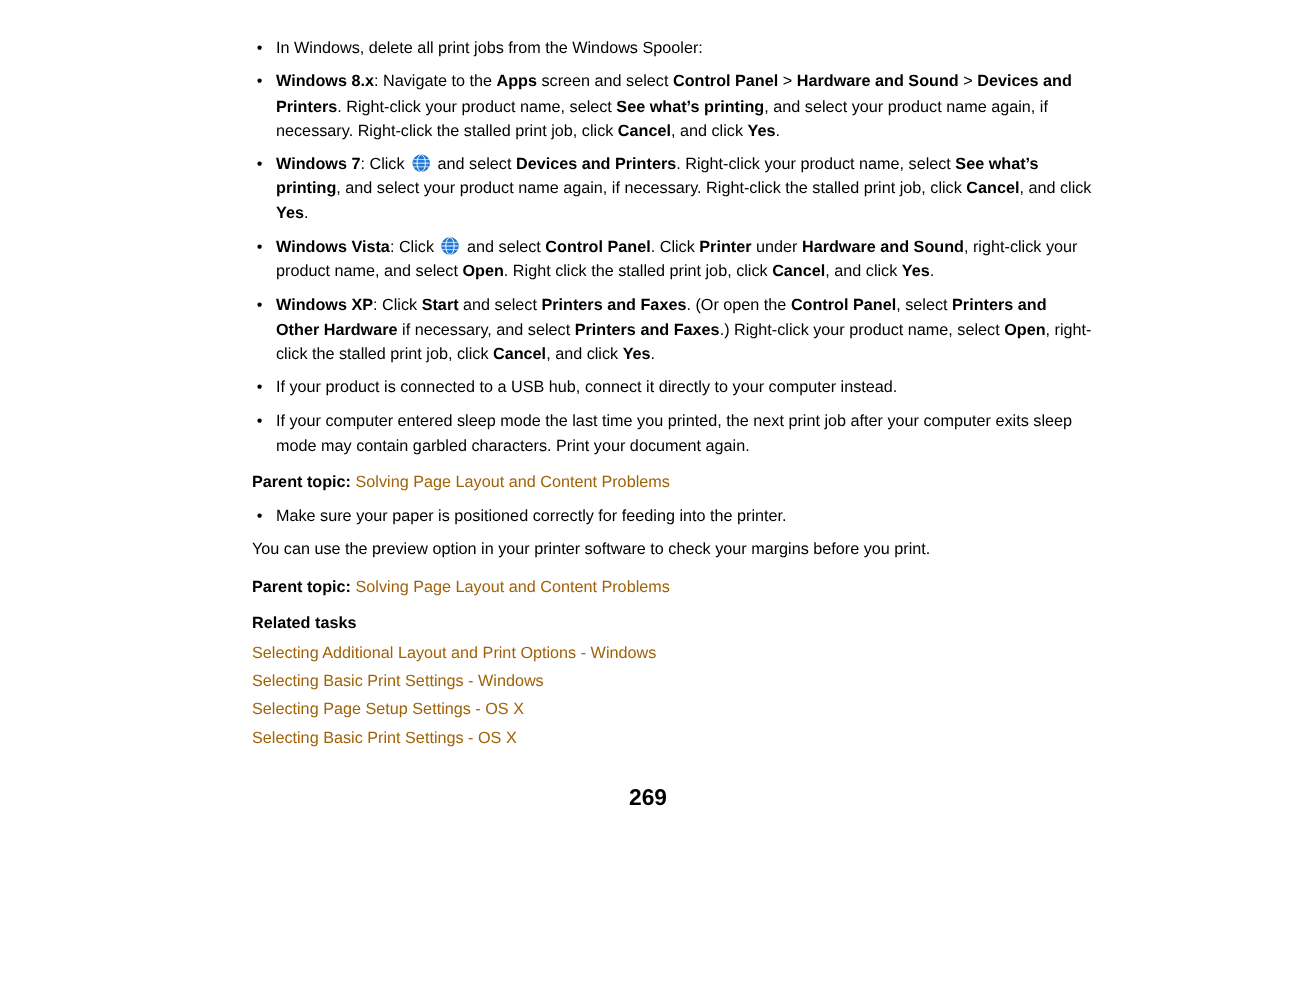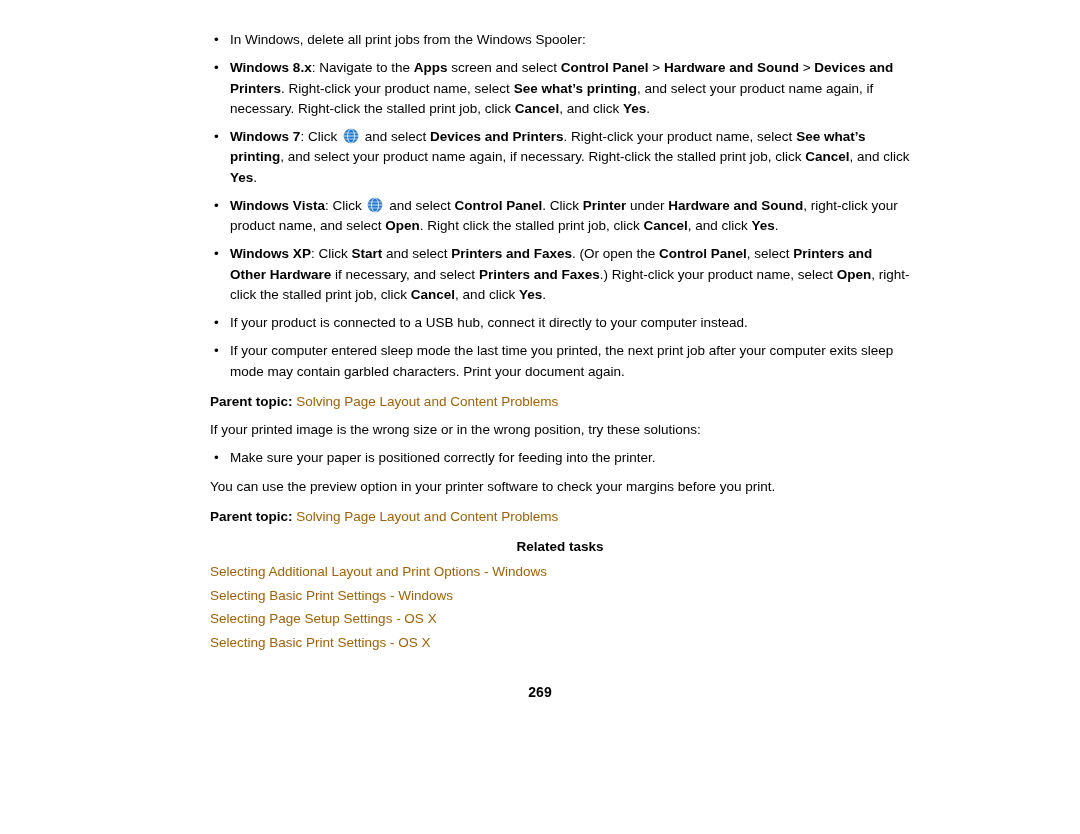--- a/index.html
+++ b/index.html
@@ -96,21 +96,20 @@
     .parent-topic {
       margin-top: 10px;
       margin-bottom: 8px;
       line-height: 1.5;
     }
 
     .related-tasks-heading {
       font-weight: bold;
       margin-top: 10px;
       margin-bottom: 4px;
-      text-align: center;
     }
 
     .related-tasks-list {
       list-style: none;
       padding: 0;
       margin: 0;
     }
 
     .related-tasks-list li {
       margin-bottom: 2px;
@@ -124,21 +123,21 @@
       vertical-align: middle;
       margin: 0 2px;
       position: relative;
       top: -1px;
     }
 
     .page-number {
       text-align: center;
       margin-top: 30px;
       font-weight: bold;
-      font-size: 14px;
+      font-size: 19px;
     }
 
     .indent-block {
       margin-left: 40px;
     }
   </style>
 </head>
 <body>
 
 <div class="page-container">
@@ -193,21 +192,20 @@
     </li>
   </ul>
 
   <p class="parent-topic indent-block">
     <span class="bold">Parent topic:</span>
     <span> </span>
     <a class="link" href="#">Solving Page Layout and Content Problems</a>
   </p>
 
 
-  <p class="indent-block">If your printed image is the wrong size or in the wrong position, try these solutions:</p>
 
   <ul class="bullet-list top-bullet">
     <li>
       <span>Make sure your paper is positioned correctly for feeding into the printer.</span>
     </li>
   </ul>
 
   <p class="indent-block">You can use the preview option in your printer software to check your margins before you print.</p>
 
   <p class="parent-topic indent-block">

